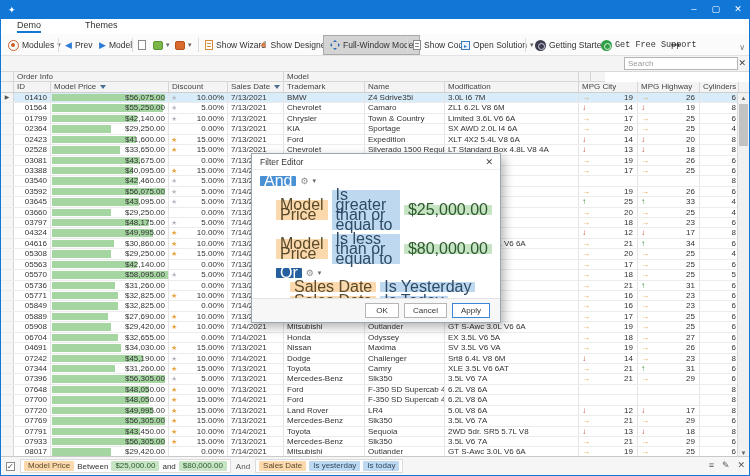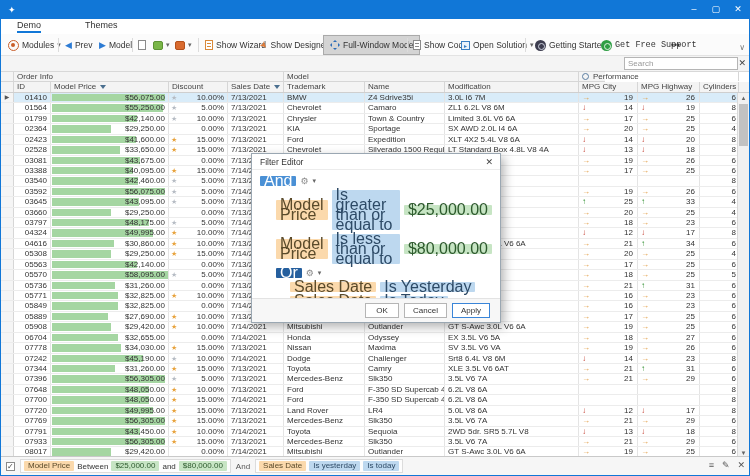--- a/index.html
+++ b/index.html
@@ -187,24 +187,20 @@
   <div class="bandrow" id="bandrow">
       <div class="hc" style="width: 13px;">
         <span></span>
       </div>
       <div class="hc" style="width: 270px;">
         <span>Order Info</span>
       </div>
       <div class="hc" style="width: 295px;">
         <span>Model</span>
       </div>
-      <div class="hc" style="width: 160px;">
-        <span class="band-icon"></span>
-        <span>Performance</span>
-      </div>
       <div class="hc" style="width: 12px;">
         <span></span>
       </div>
     </div>
 
   <div class="headerrow" id="headerrow">
       <div class="hc" style="width: 13px;">
         <span></span>
       </div>
       <div class="hc" style="width: 37px;">
@@ -831,21 +827,21 @@
           <span class="mv">18</span>
         </div>
         <div class="c" style="width: 62px;">
           <span class="arr flat">→</span>
           <span class="mv">27</span>
         </div>
         <div class="c num" style="width: 39px; border-right: none;">6</div>
       </div>
       <div class="row">
         <div class="c ind" style="width: 13px;"></div>
-        <div class="c num" style="width: 37px;">07778</div>
+        <div class="c num" style="width: 37px;">04691</div>
         <div class="c pricecell" style="width: 118px;">
           <div class="bar" style="width: 58.5765%;"></div>
           <span class="pv">$34,030.00</span>
         </div>
         <div class="c" style="width: 59px;">
           <span class="star on">★</span>
           <span class="dv">15.00%</span>
         </div>
         <div class="c" style="width: 56px;">7/13/2021</div>
         <div class="c" style="width: 81px;">Nissan</div>

